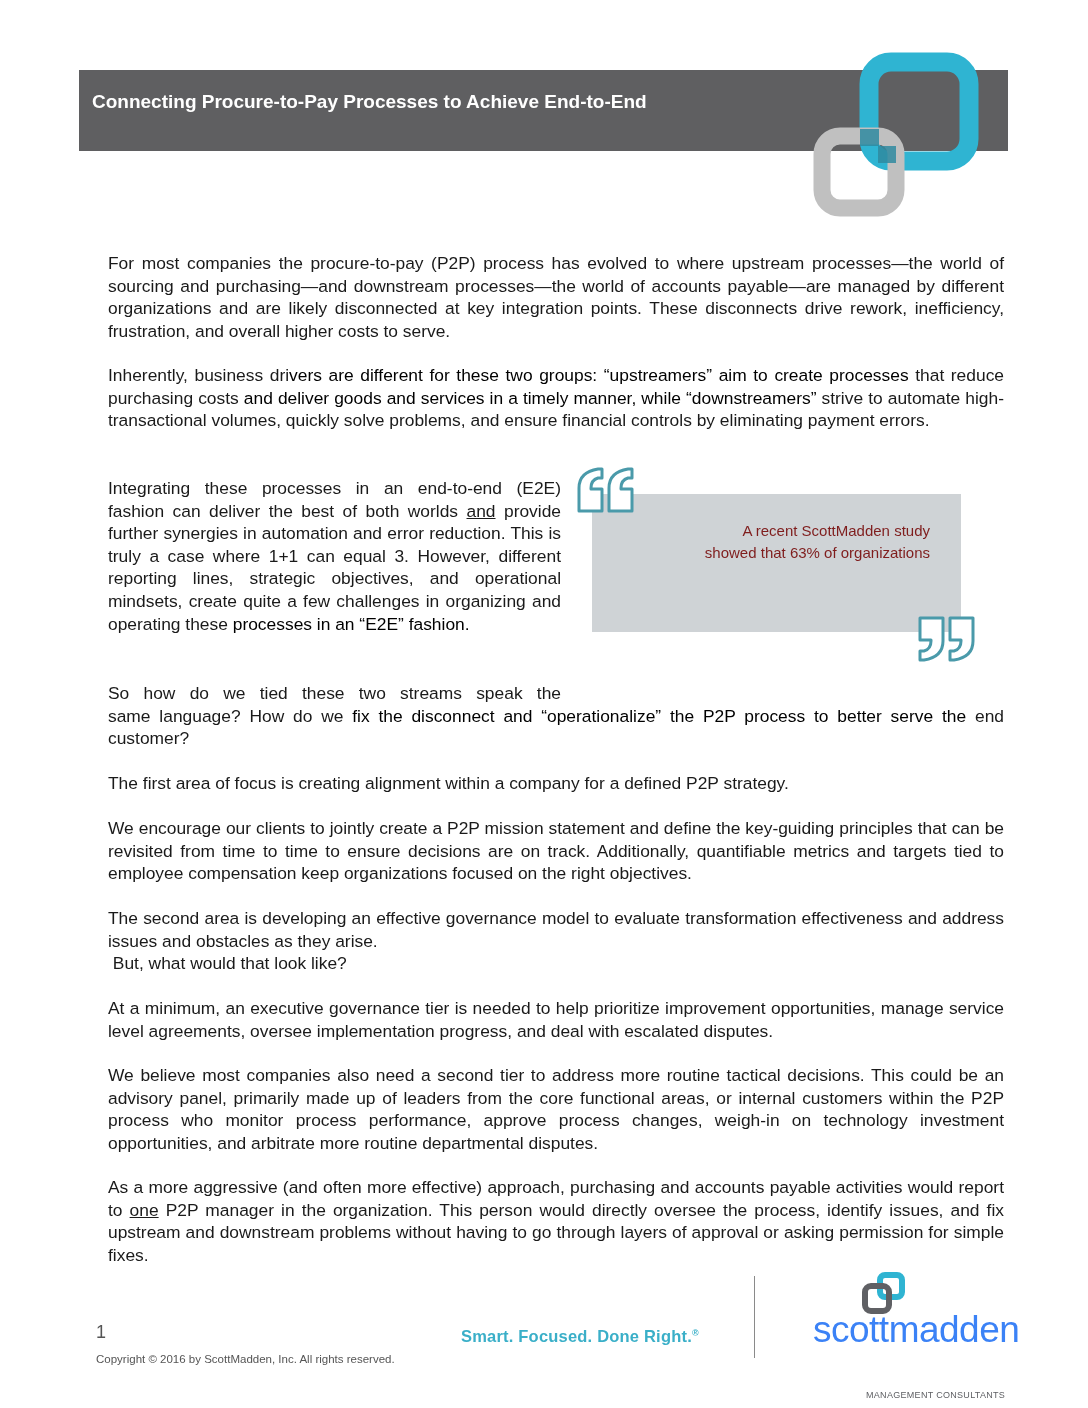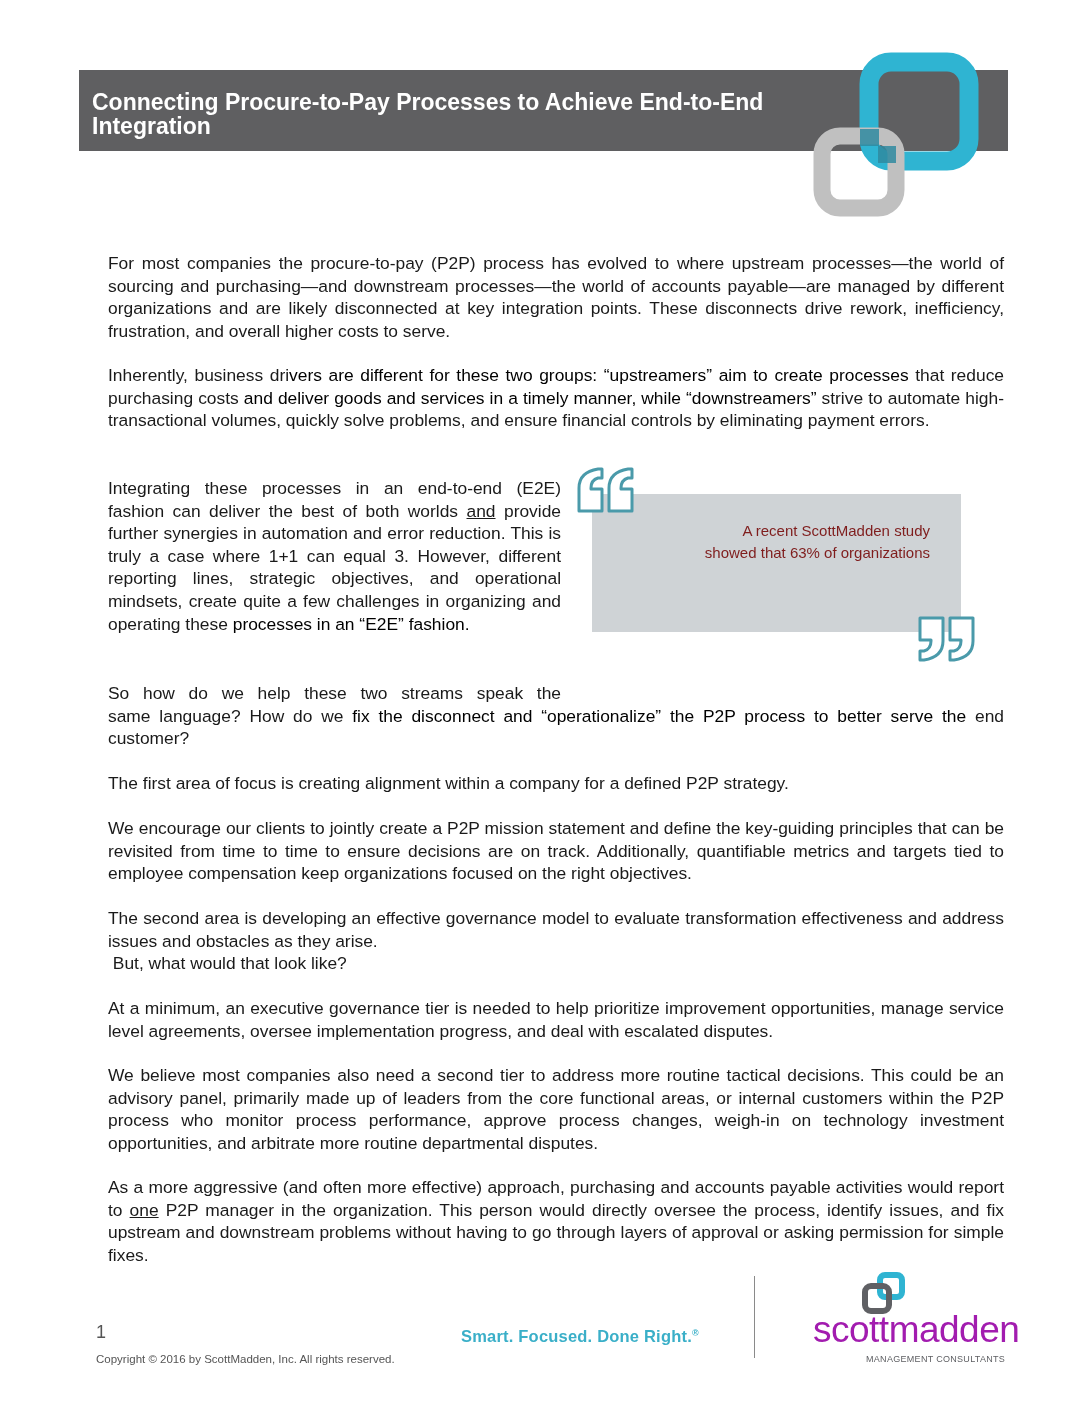--- a/index.html
+++ b/index.html
@@ -3,21 +3,21 @@
 <meta charset="utf-8">
 <style>
   html, body { margin: 0; padding: 0; background: #ffffff; }
   body { width: 1088px; height: 1408px; position: relative; overflow: hidden;
          font-family: "Liberation Sans", sans-serif; color: #1a1a1a; }
   .abs { position: absolute; }
 
   
   .title-bar { left: 79px; top: 70px; width: 929px; height: 81px; background: #5f5f61; }
   .title-text { left: 92px; top: 90px; width: 700px; color: #ffffff; font-weight: bold;
-                font-size: 23px; line-height: 24px; }
+                font-size: 19px; line-height: 24px; }
   .logo-big { left: 810px; top: 50px; width: 172px; height: 170px; }
 
   
   .para { left: 96px; width: 896px; font-size: 17.4px; line-height: 22.6px;
           text-align: justify; color: #1a1a1a; margin: 12px; }
   .para .dark { color: #000000; }
   .u { text-decoration: underline; }
   .left-col { width: 453px; font-size: 17.4px; }
 
   
@@ -27,30 +27,29 @@
   .quote-open { left: 576px; top: 466px; width: 62px; height: 48px; }
   .quote-close { left: 914px; top: 615px; width: 62px; height: 48px; }
 
   
   .page-num { left: 96px; top: 1322px; font-size: 18px; color: #555; }
   .copyright { left: 96px; top: 1353px; font-size: 11.5px; color: #555; }
   .tagline { left: 461px; top: 1327px; font-size: 16.5px; font-weight: bold; color: #3aafc8; letter-spacing: 0.2px; }
   .tagline sup { font-size: 9px; }
   .separator { left: 754px; top: 1276px; width: 1px; height: 82px; background: #8a8a8a; }
   .logo-small { left: 860px; top: 1271px; width: 46px; height: 44px; }
-  .brand-name { left: 813px; top: 1310px; font-size: 37px; letter-spacing: -0.5px; color: #a21caf; line-height: 40px; }
-  .brand-sub { left: 866px; top: 1354px; font-size: 9px; color: #5f6064; letter-spacing: 0.3px; }
+  .brand-name { left: 813px; top: 1310px; font-size: 37px; letter-spacing: -0.5px; color: #3b82f6; line-height: 40px; }
+  .brand-sub { left: 866px; top: 1390px; font-size: 9px; color: #5f6064; letter-spacing: 0.3px; }
 </style>
 </head>
 <body>
 
 <div class="abs title-bar"></div>
 <div class="abs title-text">
   <div>Connecting Procure-to-Pay Processes to Achieve End-to-End</div>
-  <div>Integration</div>
 </div>
 <svg class="abs logo-big" viewBox="0 0 172 170">
 
   <rect x="59" y="12" width="100" height="99" rx="22" ry="22" fill="none" stroke="#2fb4d2" stroke-width="19"></rect>
 
   <rect x="12" y="86" width="74" height="72" rx="18" ry="18" fill="none" stroke="#c0c0c0" stroke-width="17"></rect>
 
   <rect x="50" y="79" width="19" height="17" fill="#2f8aa0" opacity="0.85"></rect>
   <rect x="68" y="96" width="18" height="17" fill="#2f8aa0" opacity="0.85"></rect>
 </svg>
@@ -77,21 +76,21 @@
   </g>
 </svg>
 <svg class="abs quote-close" viewBox="0 0 62 48">
   <g fill="#ffffff" stroke="#4a9aaa" stroke-width="3" stroke-linejoin="round">
     <path d="M29 3 L29 26 Q29 42 10 45 L6 45 L6 36 L10 36 Q17 34 17 26 L17 25 L6 25 L6 3 Z"></path>
     <path d="M59 3 L59 26 Q59 42 40 45 L36 45 L36 36 L40 36 Q47 34 47 26 L47 25 L36 25 L36 3 Z"></path>
   </g>
 </svg>
 
 <p class="abs para" style="top:670px;">
-  <span style="display:block; width:453px; text-align:justify; text-align-last:justify;">So how do we help these two streams speak the</span><span>same language? How do we </span><span class="dark">fix the disconnect and “operationalize” the P2P process to better serve the</span><span> end customer?</span>
+  <span style="display:block; width:453px; text-align:justify; text-align-last:justify;">So how do we tied these two streams speak the</span><span>same language? How do we </span><span class="dark">fix the disconnect and “operationalize” the P2P process to better serve the</span><span> end customer?</span>
 </p>
 
 <p class="abs para" style="top:760px;">The first area of focus is creating alignment within a company for a defined P2P strategy.</p>
 
 <p class="abs para" style="top:805px;">We encourage our clients to jointly create a P2P mission statement and define the key-guiding principles that can be revisited from time to time to ensure decisions are on track. Additionally, quantifiable metrics and targets tied to employee compensation keep organizations focused on the right objectives.</p>
 
 <p class="abs para" style="top:895px;">
   <span>The second area is developing an effective governance model to evaluate transformation effectiveness and address issues and obstacles as they arise.</span><br>
   <span style="white-space:pre;"> But, what would that look like?</span>
 </p>

